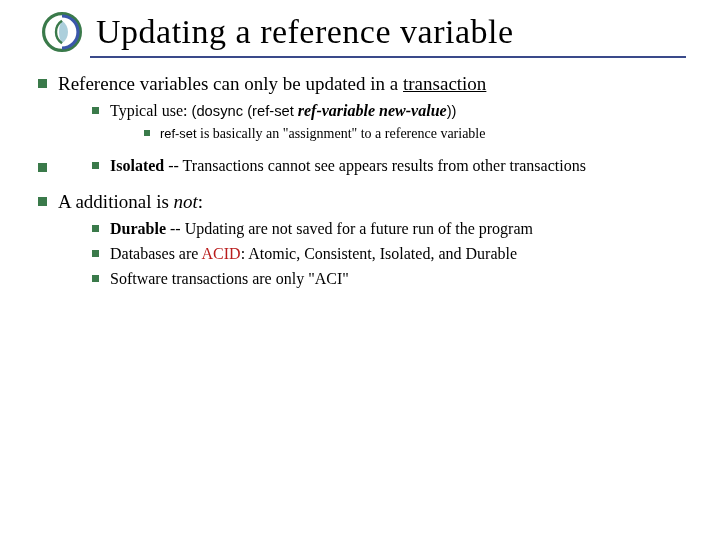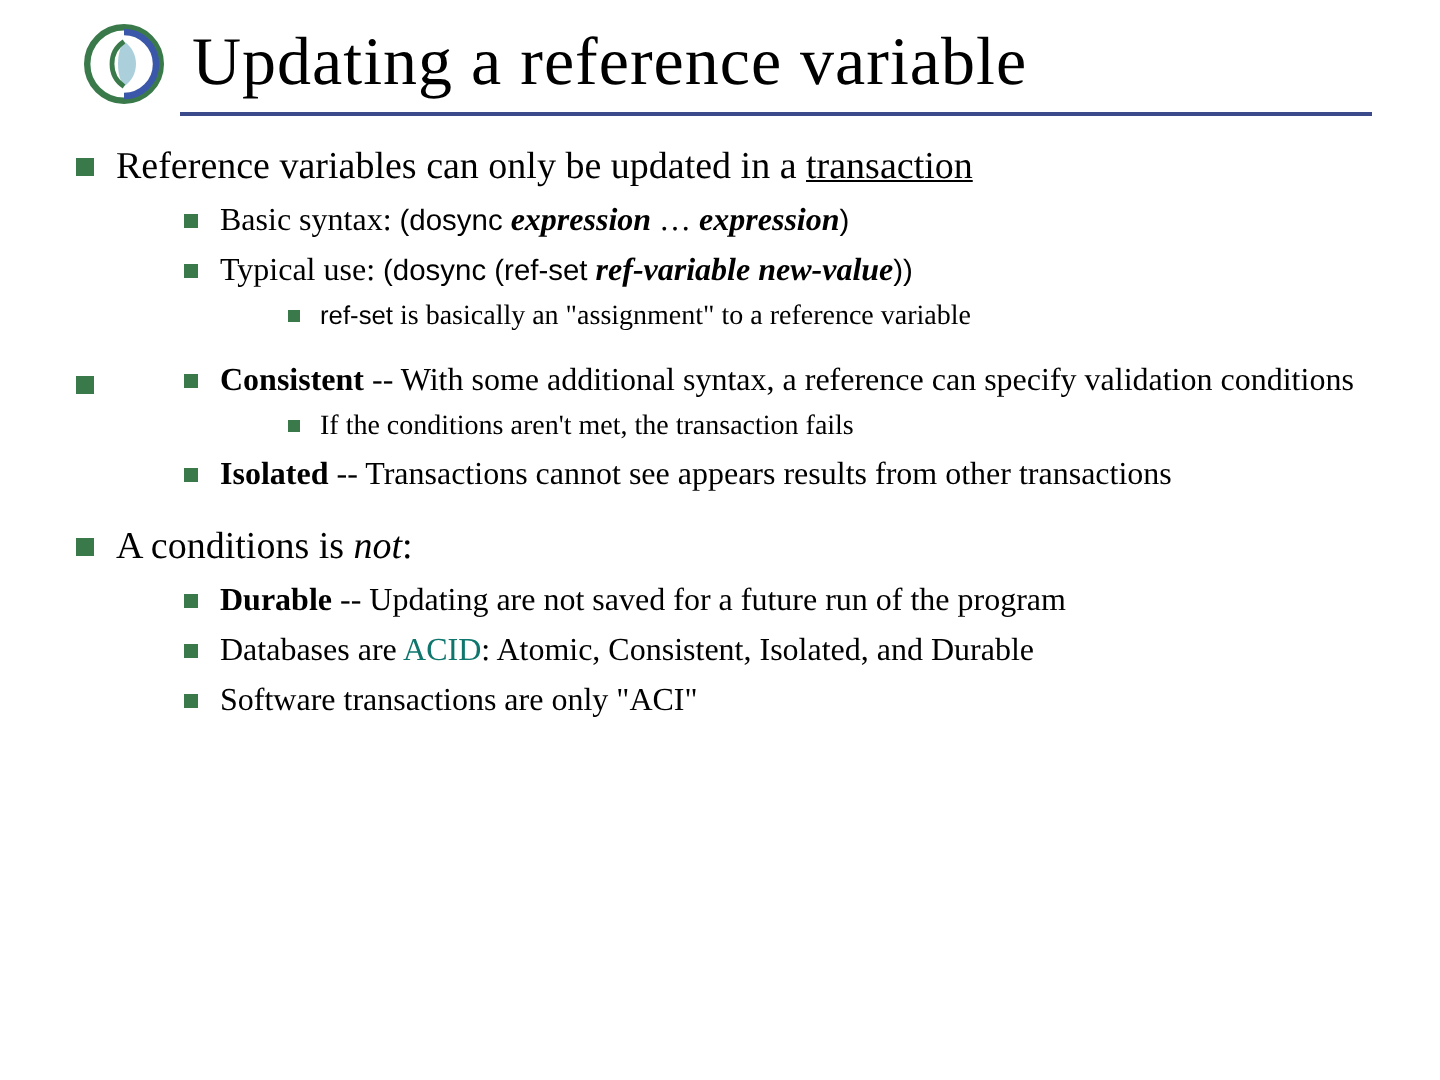--- a/index.html
+++ b/index.html
@@ -90,21 +90,21 @@
     position: absolute;
     left: 4px;
     top: 5px;
     width: 6px;
     height: 6px;
     background: #3a7a4a;
   }
   .l2wrap { margin-left: 30px; margin-top: 4px; }
   .l3wrap { margin-left: 30px; margin-top: 2px; }
   .under { text-decoration: underline; margin-top: 40px; }
-  .acid { color: #0f766e; }
+  .acid { color: #b91c1c; }
   .not { font-style: italic; }
   .kw { font-family: Verdana, Arial, sans-serif; font-size: 0.92em; }
   .expr { font-style: italic; font-weight: bold; font-family: "Times New Roman", serif; }
   .b { font-weight: bold; }
 </style>
 </head>
 <body>
 
 <div class="slide">
 
@@ -119,58 +119,45 @@
   </div>
   <div class="title-underline"></div>
 
   <ul class="level1">
 
     <li>
       <span>Reference variables can only be updated in a </span><span class="under">transaction</span>
       <div class="l2wrap">
         <ul class="level2">
           <li>
-            <span>Basic syntax: </span><span class="kw">(dosync</span><span class="expr"> expression</span><span> … </span><span class="expr">expression</span><span class="kw">)</span>
-          </li>
-          <li>
             <span>Typical use: </span><span class="kw">(dosync (ref-set</span><span class="expr"> ref-variable</span><span>  </span><span class="expr">new-value</span><span class="kw">))</span>
             <div class="l3wrap">
               <ul class="level3">
                 <li>
                   <span class="kw">ref-set</span><span> is basically an "assignment" to a reference variable</span>
                 </li>
               </ul>
             </div>
           </li>
         </ul>
       </div>
     </li>
 
     <li>
       <div class="l2wrap">
         <ul class="level2">
           <li>
-            <span class="b">Consistent</span><span> -- With some additional syntax, a reference can specify validation conditions</span>
-            <div class="l3wrap">
-              <ul class="level3">
-                <li>
-                  <span>If the conditions aren't met, the transaction fails</span>
-                </li>
-              </ul>
-            </div>
-          </li>
-          <li>
             <span class="b">Isolated</span><span> -- Transactions cannot see appears results from other transactions</span>
           </li>
         </ul>
       </div>
     </li>
 
     <li>
-      <span>A conditions is </span><span class="not">not</span><span>:</span>
+      <span>A additional is </span><span class="not">not</span><span>:</span>
       <div class="l2wrap">
         <ul class="level2">
           <li>
             <span class="b">Durable</span><span> -- Updating are not saved for a future run of the program</span>
           </li>
           <li>
             <span>Databases are </span><span class="acid">ACID</span><span>: Atomic, Consistent, Isolated, and Durable</span>
           </li>
           <li>
             <span>Software transactions are only "ACI"</span>

